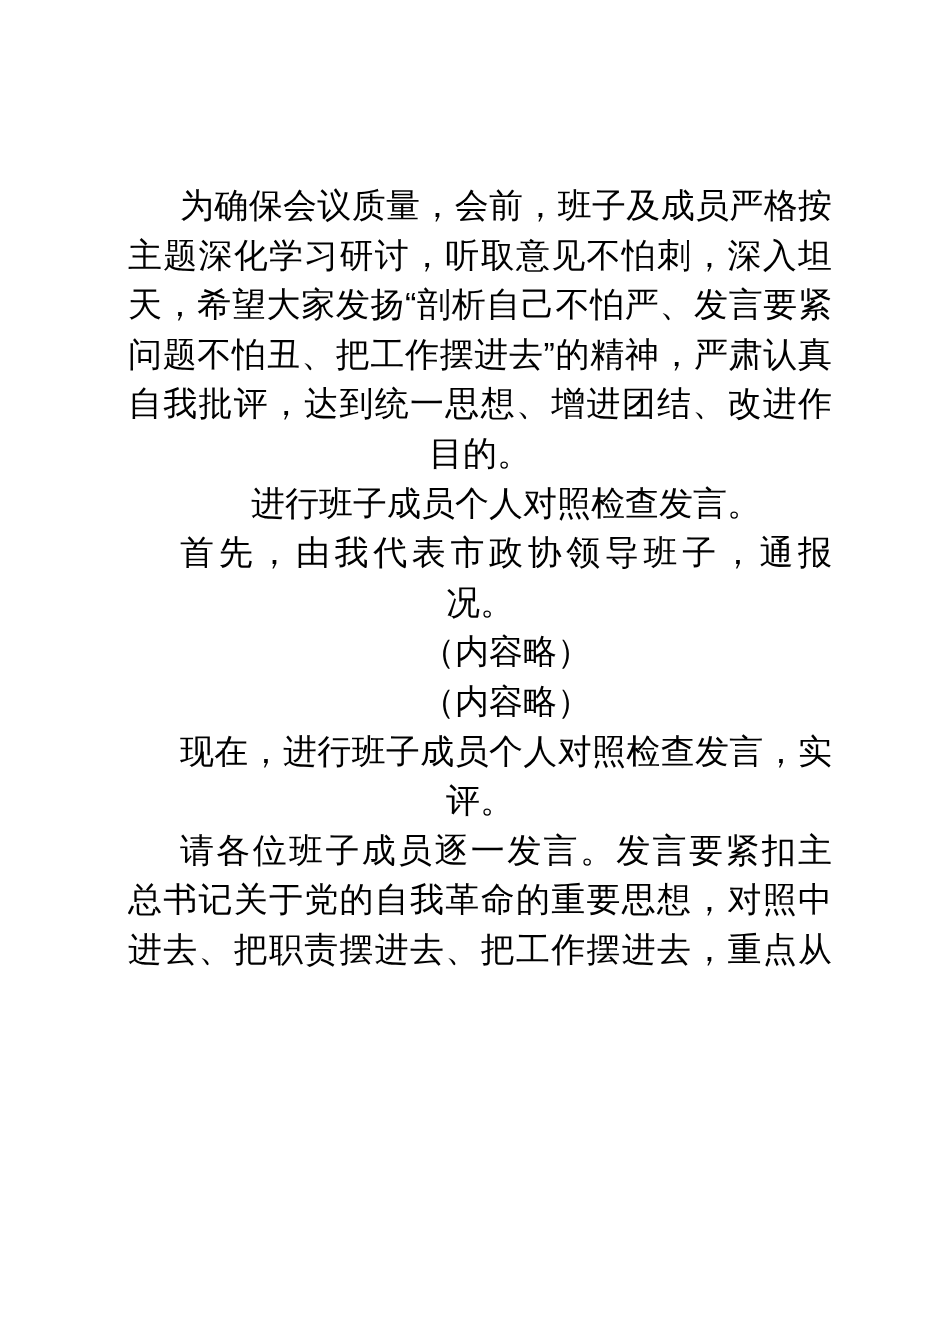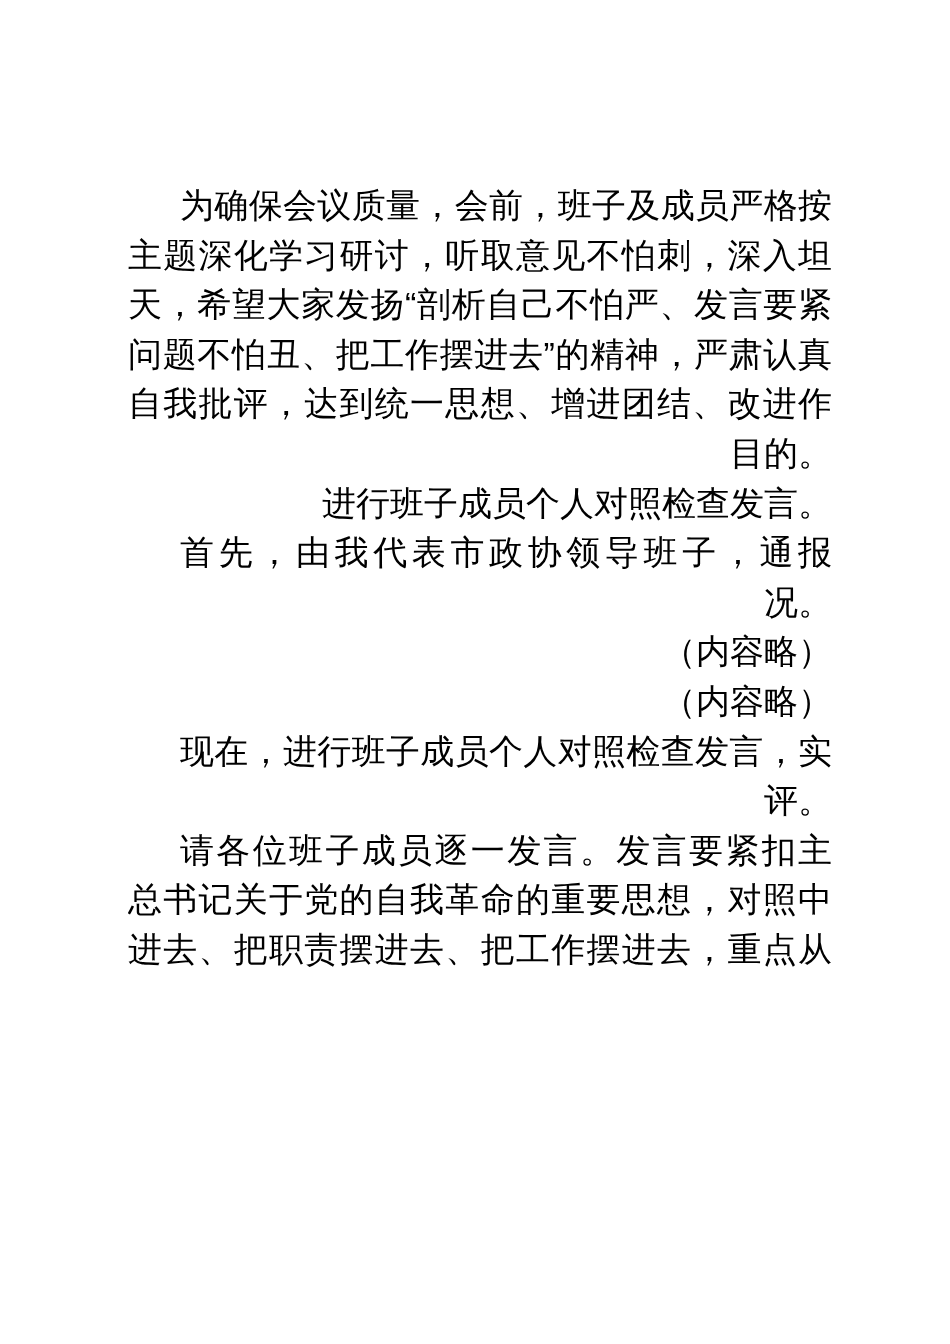--- a/index.html
+++ b/index.html
@@ -26,21 +26,21 @@
     width: 704px;
     color: #000000;
     font-family: "Liberation Sans", sans-serif;
     font-size: 34px;
     font-weight: 400;
   }
   .line {
     height: 49.6px;
     line-height: 49.6px;
     overflow: hidden;
-    text-align: right;
+    text-align: center;
     letter-spacing: 0;
   }
   .line.indent {
     text-indent: 52px;
   }
   .line.justify {
     text-align: justify;
     text-align-last: justify;
   }
 </style>

